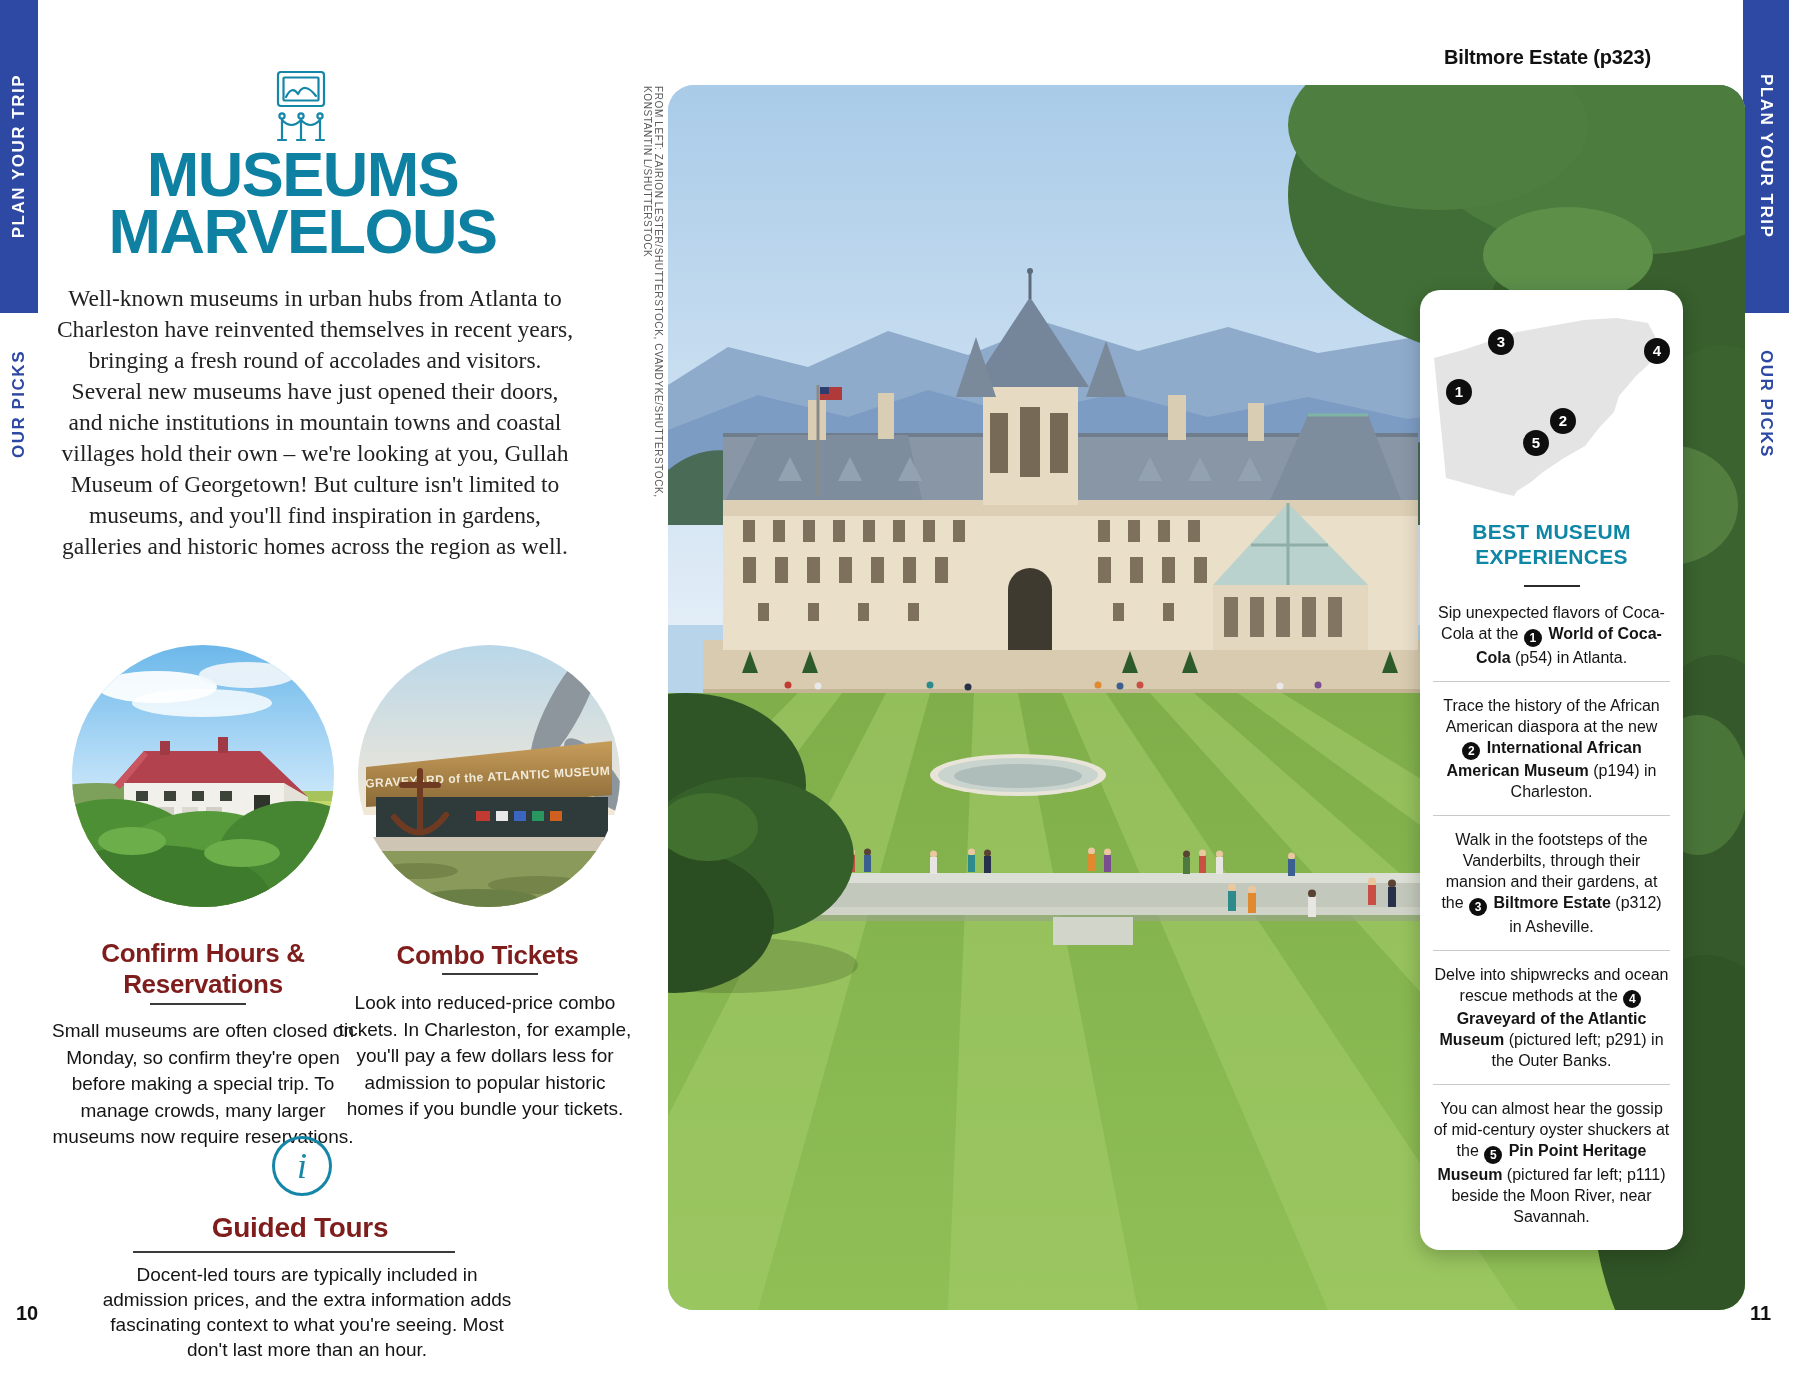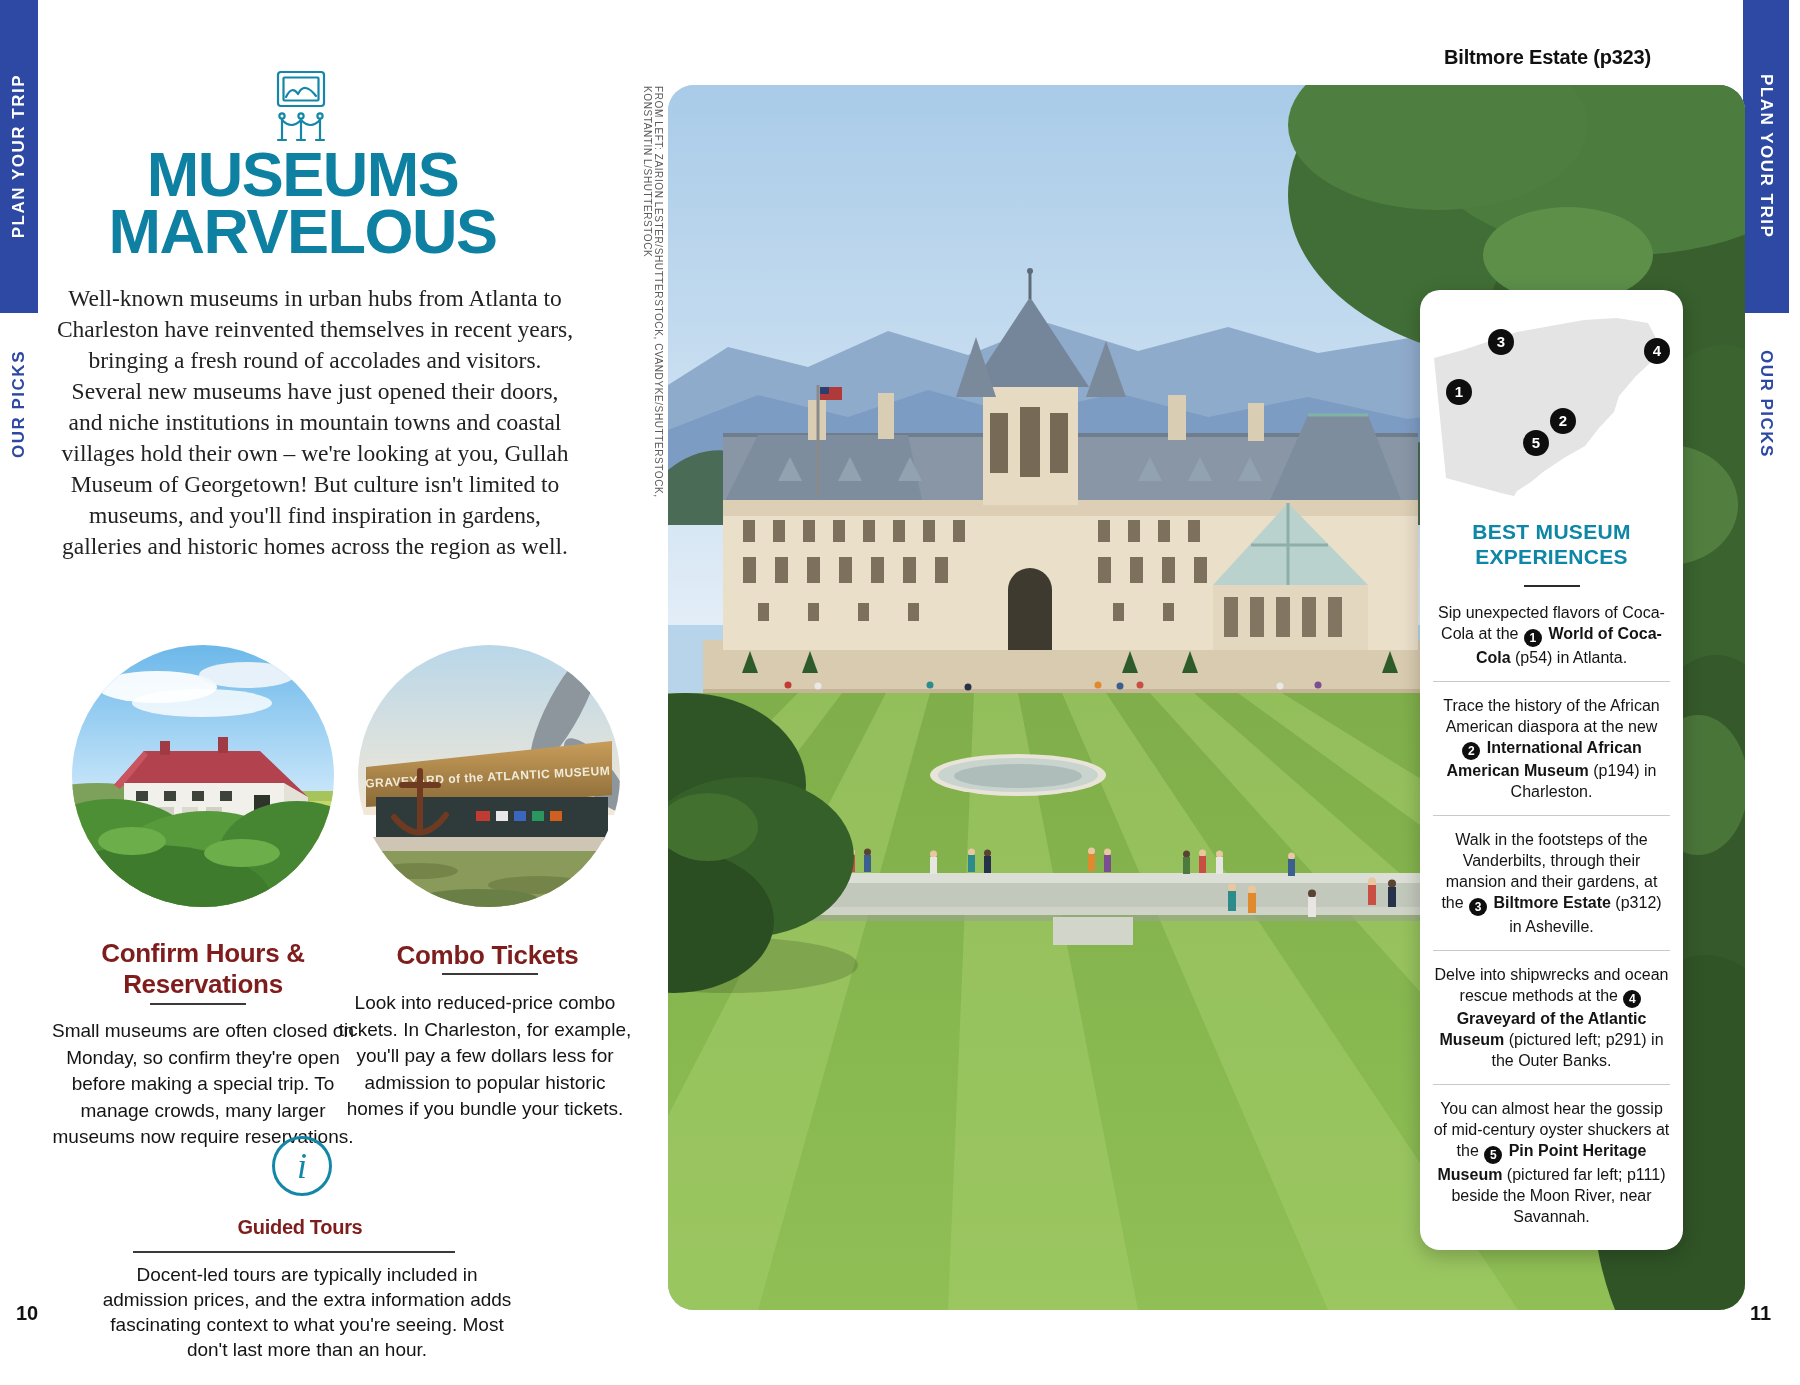--- a/index.html
+++ b/index.html
@@ -31,21 +31,21 @@
 
   .circle-photo { position:absolute; width:262px; height:262px; border-radius:50%; overflow:hidden; }
   .circle-1 { left:72px; top:645px; }
   .circle-2 { left:358px; top:645px; }
   .circle-photo svg { display:block; width:100%; height:100%; }
 
   .tip-heading { position:absolute; text-align:center; color:#7f1d1d; font-weight:bold;
                  font-size:26px; line-height:31px; letter-spacing:-0.3px; }
   .tip1-heading { left:50px; top:938px; width:306px; }
   .tip2-heading { left:345px; top:940px; width:285px; }
-  .tip3-heading { left:130px; top:1212px; width:340px; font-size:20px; }
+  .tip3-heading { left:130px; top:1212px; width:340px; font-size:28px; }
   .tip-divider { position:absolute; height:2px; background:#3a3a3a; }
   .div-1 { left:150px; top:1003px; width:96px; }
   .div-2 { left:442px; top:973px; width:96px; }
   .div-3 { left:133px; top:1251px; width:322px; }
   .tip-body { position:absolute; text-align:center; font-size:19px; line-height:26.5px; color:#141414; }
   .tip1-body { left:42px; top:1018px; width:322px; }
   .tip2-body { left:338px; top:990px; width:294px; }
   .tip3-body { left:92px; top:1262px; width:430px; font-size:19px; line-height:25px; }
 
   .info-icon { position:absolute; left:272px; top:1136px; width:60px; height:60px; border:3px solid #1486a8;

